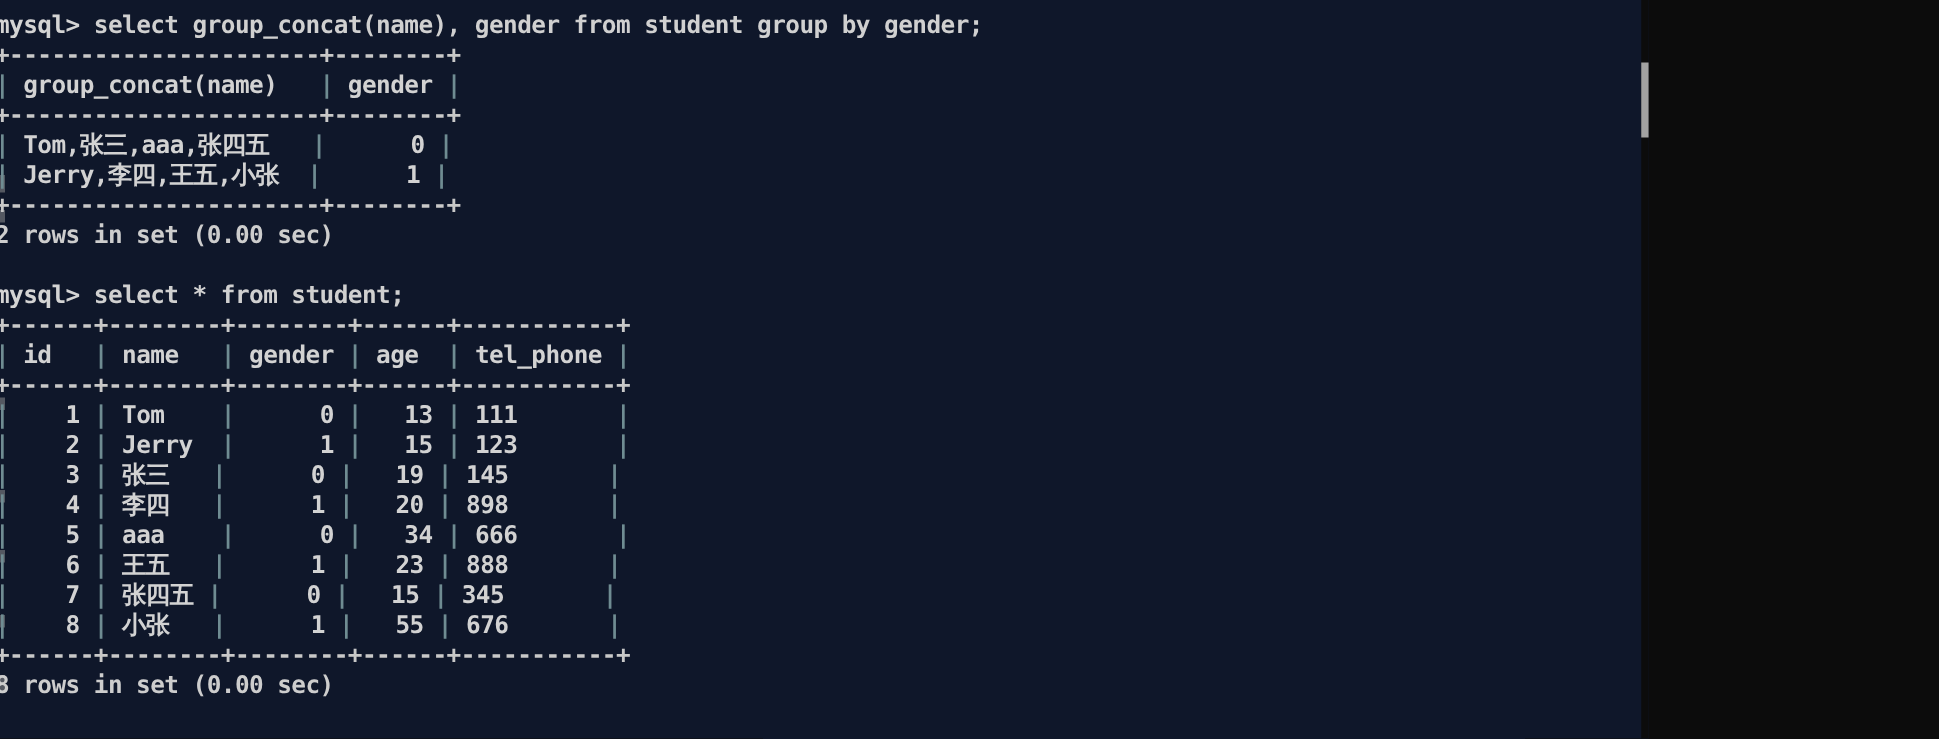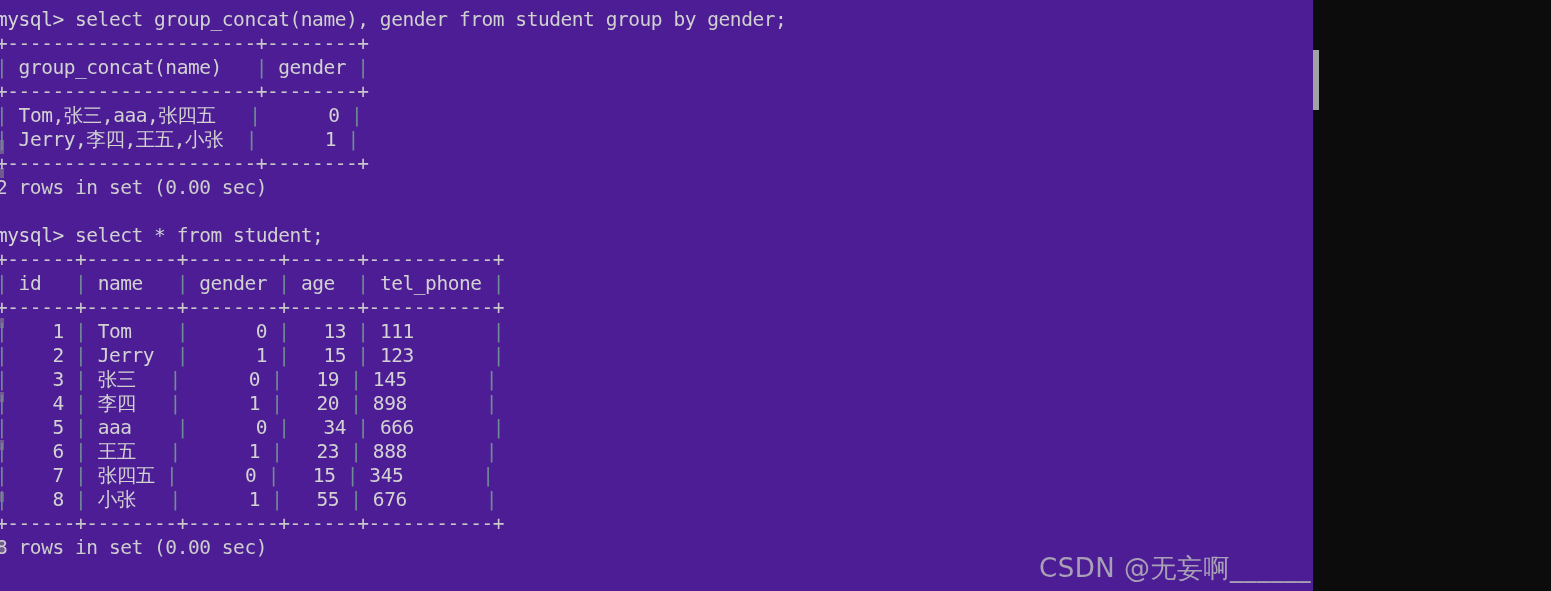--- a/index.html
+++ b/index.html
@@ -5,23 +5,24 @@
 <style>
   html, body {
     margin: 0;
     padding: 0;
     background: #0c0c0c;
   }
   #screen {
     position: relative;
     width: 1319px;
     height: 591px;
-    background: #4c1d95;
+    background: #0f172a;
     overflow: hidden;
     font-family: "DejaVu Sans Mono", "Liberation Mono", monospace;
+    font-weight: bold;
   }
 
   
   #terminal {
     position: absolute;
     left: -4px;
     top: 8px;
     width: 1540px;
     font-family: "DejaVu Sans Mono", "Liberation Mono", monospace;
     font-size: 19.5px;
@@ -102,19 +103,18 @@
   <div class="edge-chip" style="top:140px;height:14px;"></div>
   <div class="edge-chip" style="top:168px;height:10px;"></div>
   <div class="edge-chip" style="top:318px;height:10px;"></div>
   <div class="edge-chip" style="top:392px;height:10px;"></div>
   <div class="edge-chip" style="top:440px;height:10px;"></div>
   <div class="edge-chip" style="top:492px;height:10px;"></div>
   <div class="edge-chip" style="top:540px;height:14px;"></div>
 
   <div id="terminal"><div class="line"><span class="prompt">mysql&gt; </span><span class="cmd">select group_concat(name), gender from student group by gender;</span></div><div class="line rule">+----------------------+--------+</div><div class="line"><span class="pipe">|</span><span class="cell"> group_concat(name)   </span><span class="pipe">|</span><span class="cell"> gender </span><span class="pipe">|</span></div><div class="line rule">+----------------------+--------+</div><div class="line"><span class="pipe">|</span><span class="cell"> Tom,张三,aaa,张四五   </span><span class="pipe">|</span><span class="cell">      0 </span><span class="pipe">|</span></div><div class="line"><span class="pipe">|</span><span class="cell"> Jerry,李四,王五,小张  </span><span class="pipe">|</span><span class="cell">      1 </span><span class="pipe">|</span></div><div class="line rule">+----------------------+--------+</div><div class="line status">2 rows in set (0.00 sec)</div><div class="blank"> </div><div class="line"><span class="prompt">mysql&gt; </span><span class="cmd">select * from student;</span></div><div class="line rule">+------+--------+--------+------+-----------+</div><div class="line"><span class="pipe">|</span><span class="cell"> id   </span><span class="pipe">|</span><span class="cell"> name   </span><span class="pipe">|</span><span class="cell"> gender </span><span class="pipe">|</span><span class="cell"> age  </span><span class="pipe">|</span><span class="cell"> tel_phone </span><span class="pipe">|</span></div><div class="line rule">+------+--------+--------+------+-----------+</div><div class="line"><span class="pipe">|</span><span class="cell">    1 </span><span class="pipe">|</span><span class="cell"> Tom    </span><span class="pipe">|</span><span class="cell">      0 </span><span class="pipe">|</span><span class="cell">   13 </span><span class="pipe">|</span><span class="cell"> 111       </span><span class="pipe">|</span></div><div class="line"><span class="pipe">|</span><span class="cell">    2 </span><span class="pipe">|</span><span class="cell"> Jerry  </span><span class="pipe">|</span><span class="cell">      1 </span><span class="pipe">|</span><span class="cell">   15 </span><span class="pipe">|</span><span class="cell"> 123       </span><span class="pipe">|</span></div><div class="line"><span class="pipe">|</span><span class="cell">    3 </span><span class="pipe">|</span><span class="cell"> 张三   </span><span class="pipe">|</span><span class="cell">      0 </span><span class="pipe">|</span><span class="cell">   19 </span><span class="pipe">|</span><span class="cell"> 145       </span><span class="pipe">|</span></div><div class="line"><span class="pipe">|</span><span class="cell">    4 </span><span class="pipe">|</span><span class="cell"> 李四   </span><span class="pipe">|</span><span class="cell">      1 </span><span class="pipe">|</span><span class="cell">   20 </span><span class="pipe">|</span><span class="cell"> 898       </span><span class="pipe">|</span></div><div class="line"><span class="pipe">|</span><span class="cell">    5 </span><span class="pipe">|</span><span class="cell"> aaa    </span><span class="pipe">|</span><span class="cell">      0 </span><span class="pipe">|</span><span class="cell">   34 </span><span class="pipe">|</span><span class="cell"> 666       </span><span class="pipe">|</span></div><div class="line"><span class="pipe">|</span><span class="cell">    6 </span><span class="pipe">|</span><span class="cell"> 王五   </span><span class="pipe">|</span><span class="cell">      1 </span><span class="pipe">|</span><span class="cell">   23 </span><span class="pipe">|</span><span class="cell"> 888       </span><span class="pipe">|</span></div><div class="line"><span class="pipe">|</span><span class="cell">    7 </span><span class="pipe">|</span><span class="cell"> 张四五 </span><span class="pipe">|</span><span class="cell">      0 </span><span class="pipe">|</span><span class="cell">   15 </span><span class="pipe">|</span><span class="cell"> 345       </span><span class="pipe">|</span></div><div class="line"><span class="pipe">|</span><span class="cell">    8 </span><span class="pipe">|</span><span class="cell"> 小张   </span><span class="pipe">|</span><span class="cell">      1 </span><span class="pipe">|</span><span class="cell">   55 </span><span class="pipe">|</span><span class="cell"> 676       </span><span class="pipe">|</span></div><div class="line rule">+------+--------+--------+------+-----------+</div><div class="line status">8 rows in set (0.00 sec)</div></div>
 
-  <div id="watermark">CSDN @无妄啊______</div>
 
   <div id="scrollbar-track">
     <div id="scrollbar-thumb"></div>
   </div>
 
 </div>
 
 </body></html>

